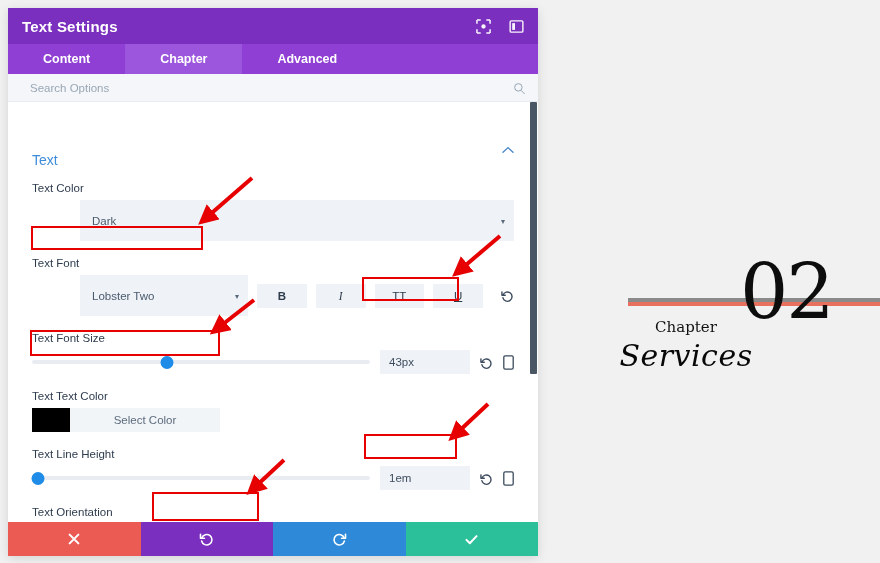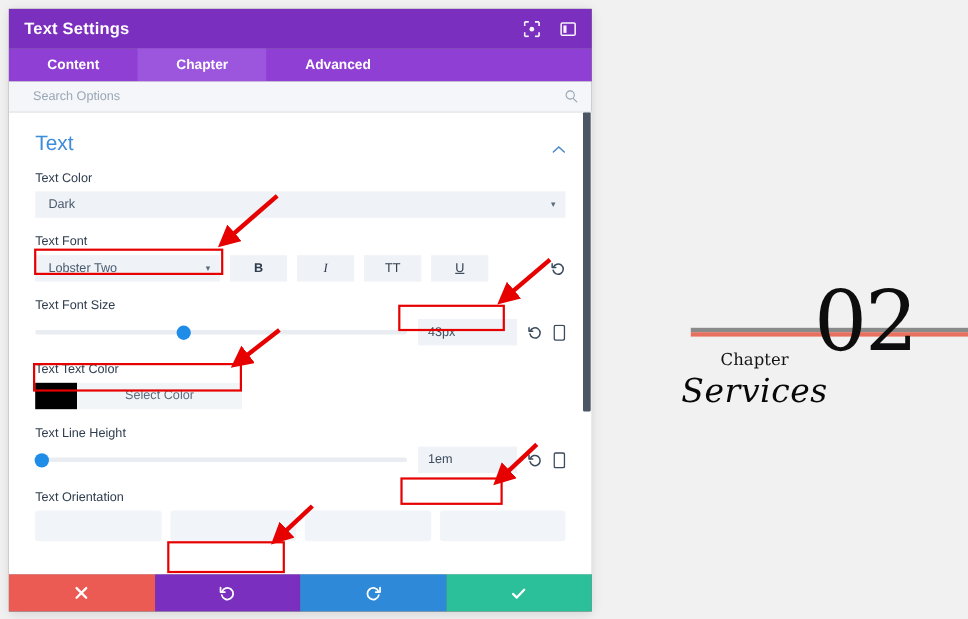--- a/index.html
+++ b/index.html
@@ -120,44 +120,45 @@
     border-radius: 1px;
   }
 
   
   .sec-head {
     display: flex;
     align-items: center;
     justify-content: space-between;
     padding: 4px 0 14px 0;
   }
-  .sec-title { color: #3d8ddb; font-size: 19px; }
+  .sec-title { color: #3d8ddb; font-size: 14px; margin-top: 32px; }
   .chev { width: 12px; height: 8px; }
 
   
   .row { margin-bottom: 16px; }
   .lab {
     font-size: 11.5px;
     font-weight: normal;
     color: #2e3c4e;
     display: block;
     margin-bottom: 6px;
   }
 
   
   .select {
     position: relative;
-    height: 24px;
+    height: 41px;
     background: #eff2f6;
     display: flex;
     align-items: center;
     padding: 0 20px 0 12px;
     font-size: 11.5px;
     color: #4a5a6d;
     cursor: pointer;
+    margin-left: 48px;
   }
   .select .caret {
     position: absolute;
     right: 9px; top: 50%;
     transform: translateY(-50%);
     font-size: 8px;
     color: #5a6a7d;
   }
 
   

